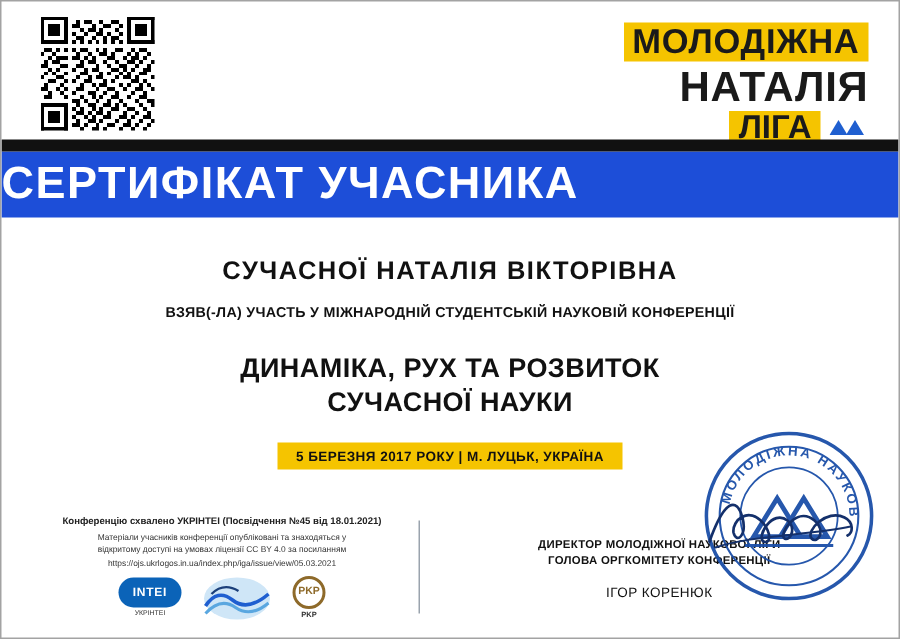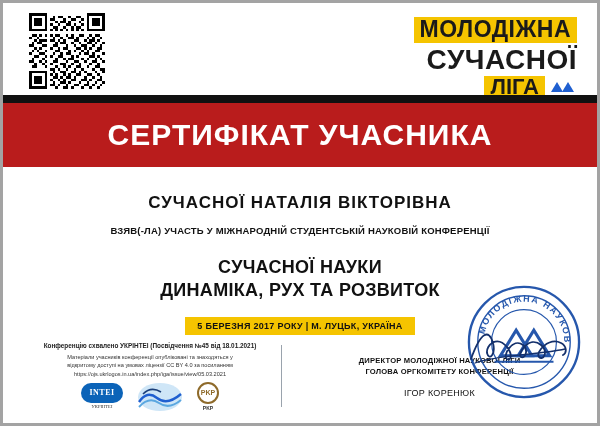--- a/index.html
+++ b/index.html
@@ -7,21 +7,21 @@
   body {
     width: 600px; height: 426px;
     font-family: "Liberation Sans", sans-serif;
     background: #ffffff;
     overflow: hidden;
   }
   .certificate {
     position: relative;
     width: 600px; height: 426px;
     background: #ffffff;
-    border: 3px solid #a3a3a3;
+    border: 1px solid #a3a3a3;
     overflow: hidden;
   }
 
   
   .top {
     position: relative;
     height: 100px;
     padding: 10px 14px 0 14px;
     display: flex;
     justify-content: space-between;
@@ -74,25 +74,25 @@
     color: #1a1a1a;
     background: #f5c400;
     padding: 0 6px;
     display: inline-block;
   }
   .logo .mark { width: 26px; height: 18px; }
 
   
   .banner {
     position: relative;
-    background: #b91c1c;
-    height: 64px;
+    background: #1d4ed8;
+    height: 44px;
     display: flex;
     align-items: center;
-    justify-content: center;
+    justify-content: flex-start;
   }
   .banner::before {
     content: "";
     position: absolute;
     top: -8px; left: 0; right: 0;
     height: 8px;
     background: #111;
   }
   .banner-title {
     color: #fff;
@@ -206,21 +206,21 @@
     opacity: .95;
   }
   .signature {
     position: absolute;
     right: 26px;
     bottom: 54px;
     width: 104px; height: 44px;
   }
 
   
-  .intel-logo { display:flex; flex-direction:column; align-items:center;font-family:Liberation Serif, serif; }
+  .intel-logo { display:flex; flex-direction:column; align-items:center; }
   .intel-badge {
     width: 42px; height: 20px;
     background: #0b63b8;
     border-radius: 10px;
     color: #fff;
     font-size: 8px;
     font-weight: bold;
     display:flex; align-items:center; justify-content:center;
     letter-spacing: .5px;
   }
@@ -465,41 +465,41 @@
           <rect x="16" y="28" width="1" height="1"></rect>
             <rect x="20" y="28" width="1" height="1"></rect>
           <rect x="23" y="28" width="1" height="1"></rect>
             <rect x="26" y="28" width="1" height="1"></rect>
         </g>
       </svg>
     </div>
 
     <div class="logo">
       <span class="l1">МОЛОДІЖНА</span>
-      <span class="l2">СУЧАСНОЇ</span>
+      <span class="l2">НАТАЛІЯ</span>
       <span class="l3row">
         <span class="l3">ЛІГА</span>
         <svg class="mark" viewBox="0 0 26 18">
           <polygon points="0,14 6,4 12,14" fill="#1f5fd0"></polygon>
           <polygon points="11,14 17,4 23,14" fill="#1f5fd0"></polygon>
         </svg>
       </span>
     </div>
   </div>
 
   <div class="banner">
     <div class="banner-title">СЕРТИФІКАТ УЧАСНИКА</div>
   </div>
 
   <div class="body">
     <div class="recipient">СУЧАСНОЇ НАТАЛІЯ ВІКТОРІВНА</div>
     <div class="participated">ВЗЯВ(-ЛА) УЧАСТЬ У МІЖНАРОДНІЙ СТУДЕНТСЬКІЙ НАУКОВІЙ КОНФЕРЕНЦІЇ</div>
     <div class="conf-title">
+      <div>ДИНАМІКА, РУХ ТА РОЗВИТОК</div>
       <div>СУЧАСНОЇ НАУКИ</div>
-      <div>ДИНАМІКА, РУХ ТА РОЗВИТОК</div>
     </div>
     <div class="date-pill">5 БЕРЕЗНЯ 2017 РОКУ  |  М. ЛУЦЬК, УКРАЇНА</div>
   </div>
 
   <div class="footer">
 
     <div class="foot-left">
       <div class="approved">Конференцію схвалено УКРІНТЕІ (Посвідчення №45 від 18.01.2021)</div>
       <div class="materials">Матеріали учасників конференції опубліковані та знаходяться у</div>
       <div class="materials">відкритому доступі на умовах ліцензії CC BY 4.0 за посиланням</div>

